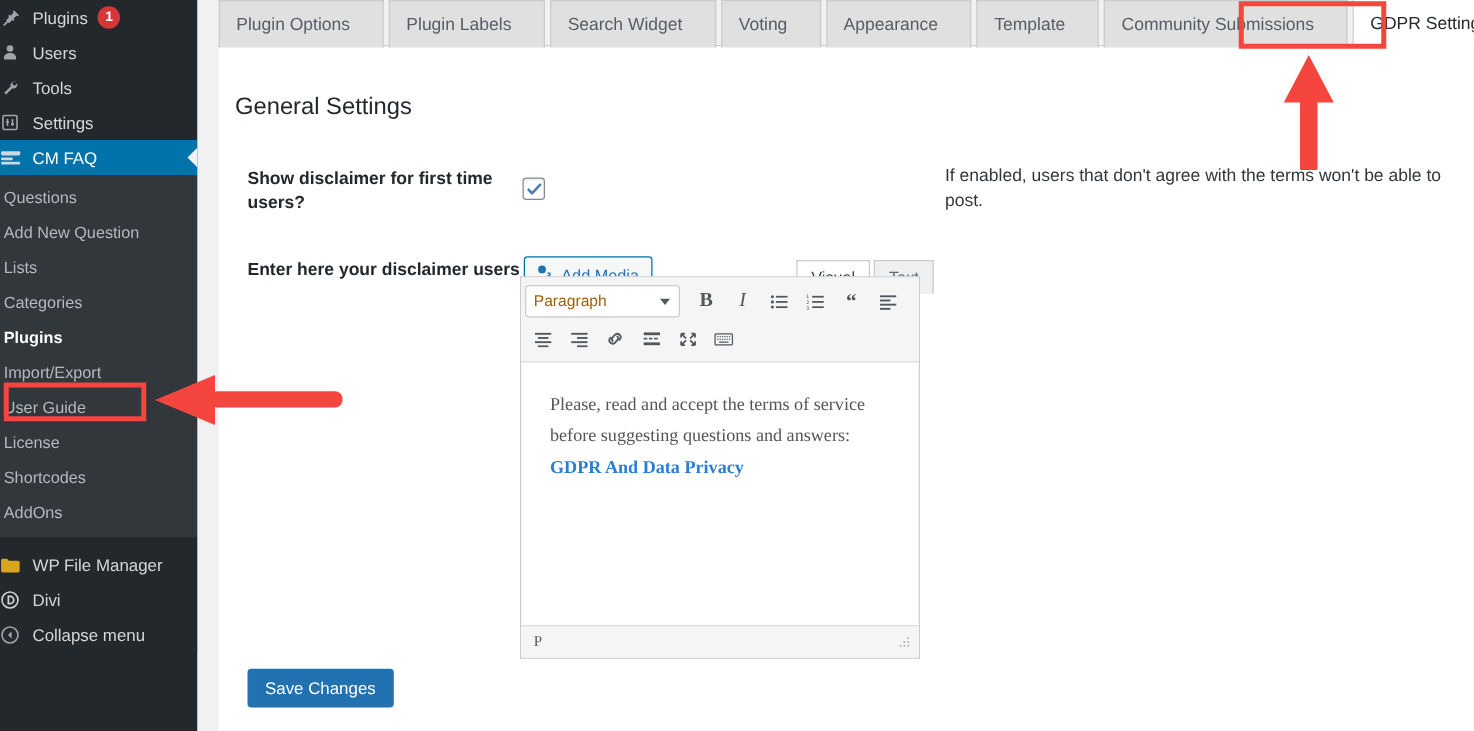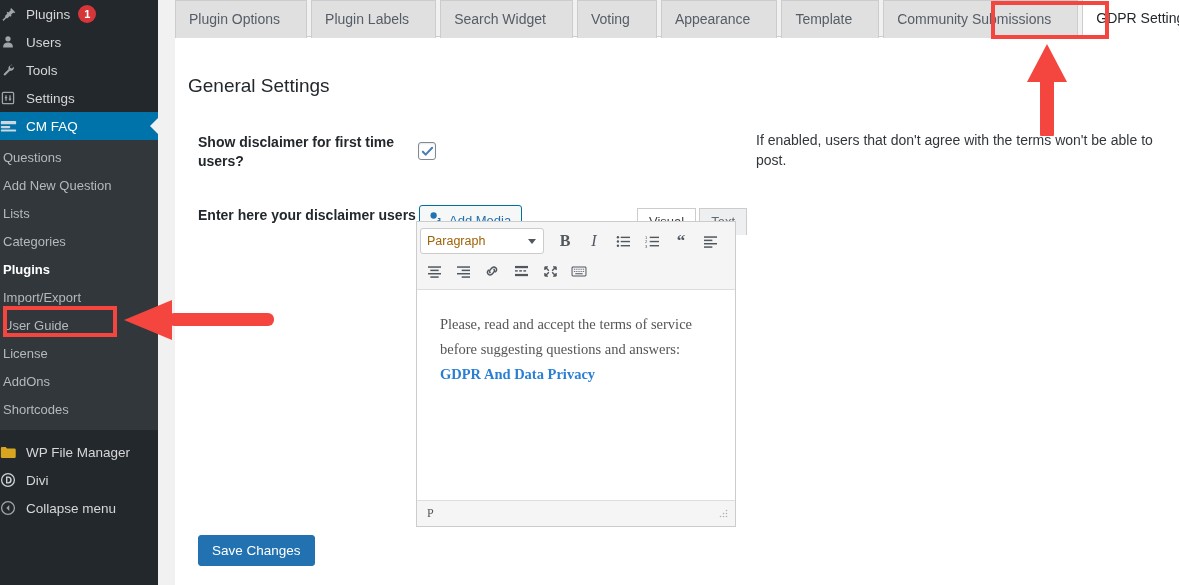--- a/index.html
+++ b/index.html
@@ -361,22 +361,22 @@
 
     <div class="submenu">
       <span class="sub-item">Questions</span>
       <span class="sub-item">Add New Question</span>
       <span class="sub-item">Lists</span>
       <span class="sub-item">Categories</span>
       <span class="sub-item boxed">Plugins</span>
       <span class="sub-item">Import/Export</span>
       <span class="sub-item">User Guide</span>
       <span class="sub-item">License</span>
+      <span class="sub-item">Shortcodes</span>
       <span class="sub-item">AddOns</span>
-      <span class="sub-item">Shortcodes</span>
     </div>
 
     <div class="sep"></div>
 
     <div class="menu-bottom-group">
       <div class="menu-top">
         <span class="mi">
           <svg class="ic" width="17" height="14" viewBox="0 0 20 16">
             <path d="M1 3.5A1.5 1.5 0 012.5 2h4.2l1.6 2H17a1.5 1.5 0 011.5 1.5v8A1.5 1.5 0 0117 15H2.5A1.5 1.5 0 011 13.5z" fill="#d8a521"></path>
           </svg>

